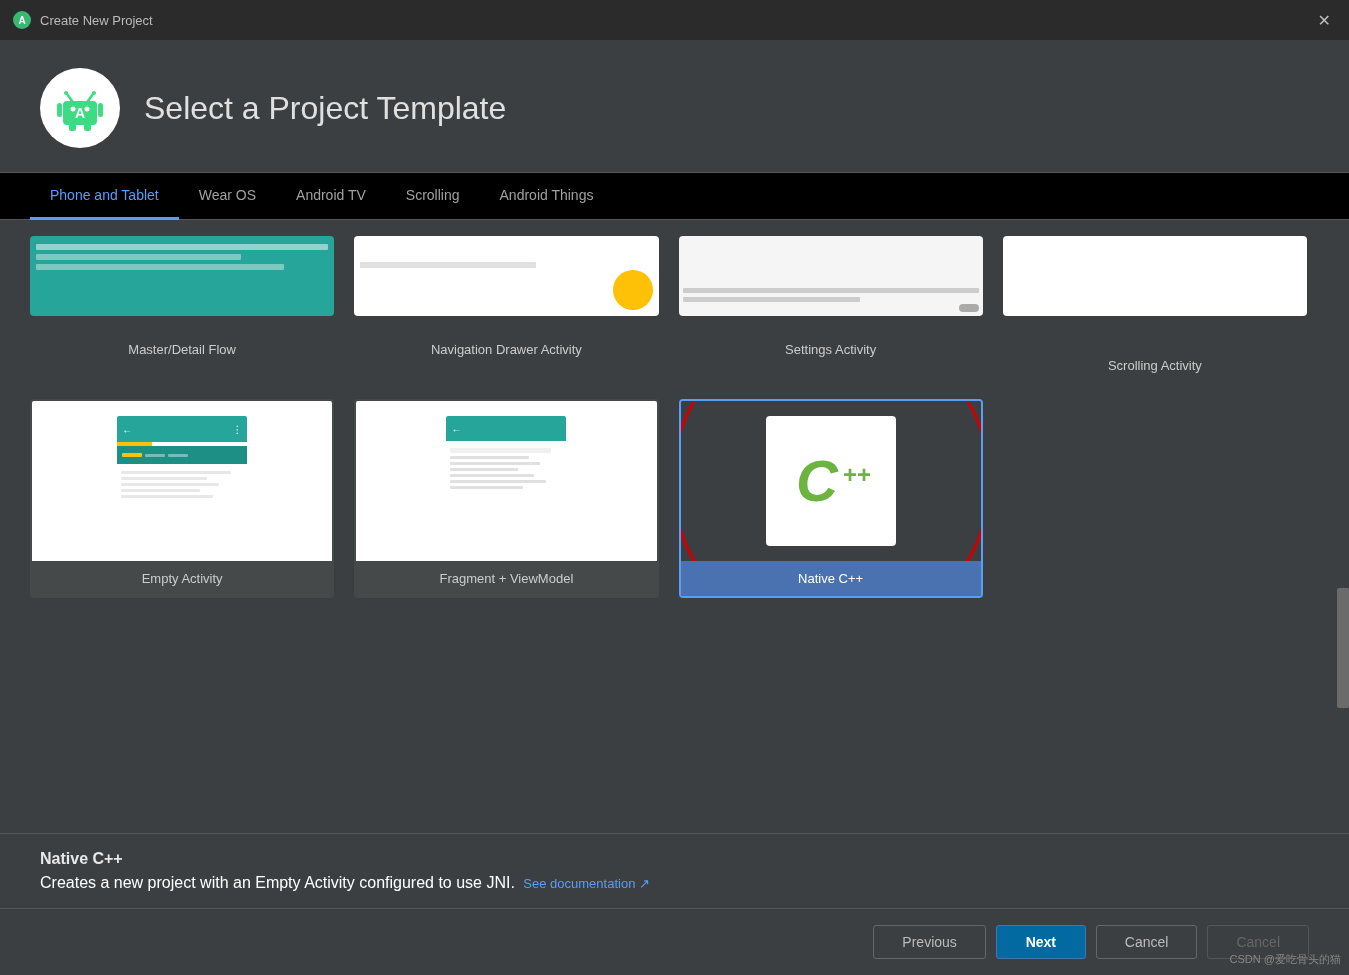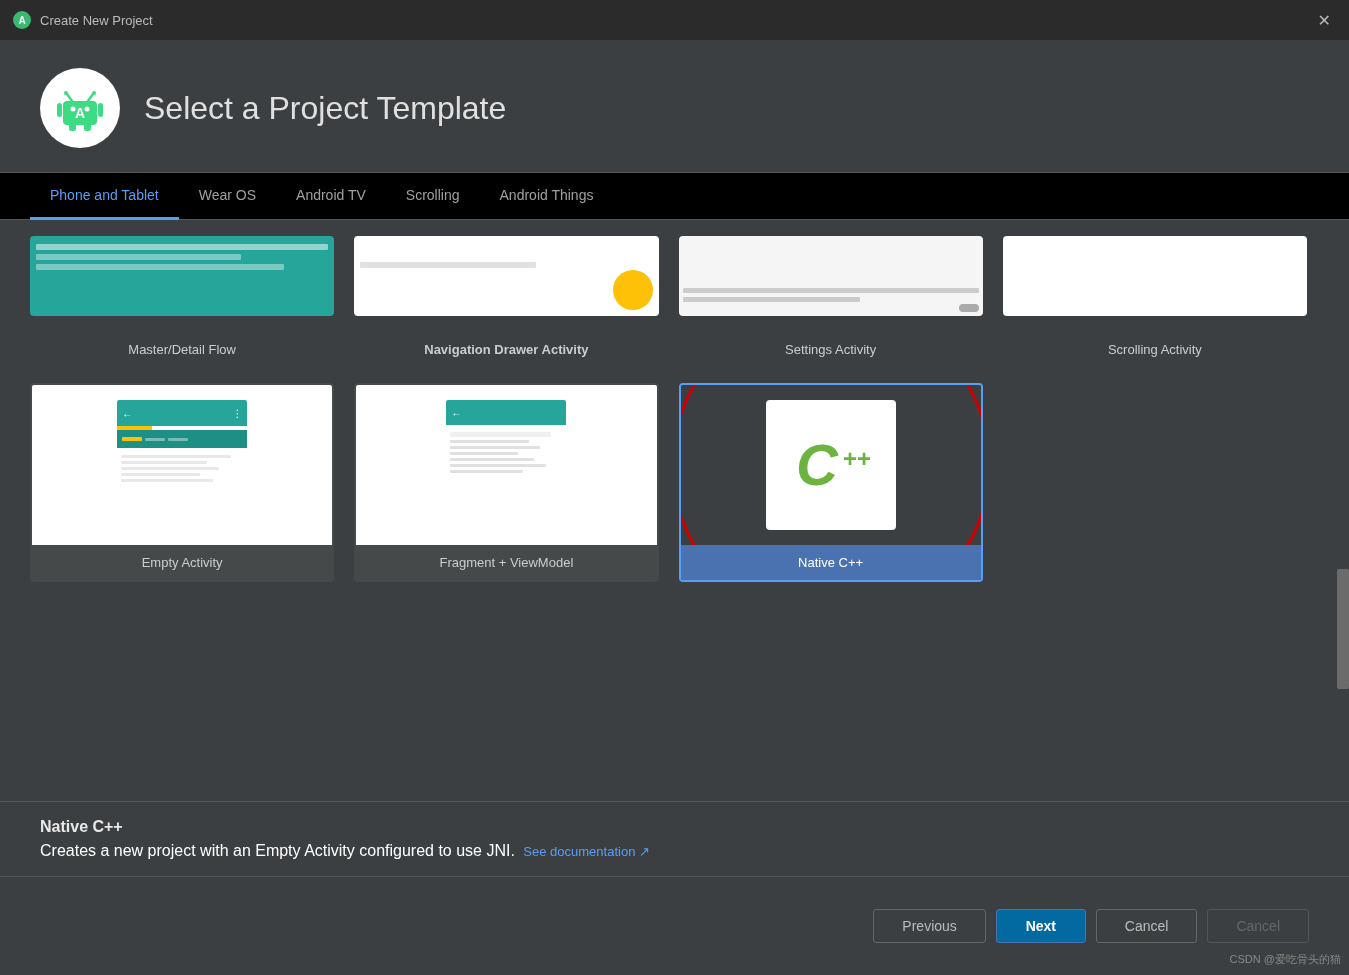--- a/index.html
+++ b/index.html
@@ -274,21 +274,21 @@
       color: #589df6;
       font-size: 13px;
       cursor: pointer;
       margin-left: 4px;
       text-decoration: none;
     }
 
     .footer {
       background: #3c3f41;
       border-top: 1px solid #555;
-      padding: 32px 40px;
+      padding: 16px 40px;
       display: flex;
       justify-content: flex-end;
       align-items: center;
       gap: 10px;
       flex-shrink: 0;
     }
     .btn {
       padding: 8px 28px;
       font-size: 14px;
       border-radius: 3px;
@@ -440,23 +440,23 @@
 
         <div class="partial-card">
           <div class="partial-preview">
             <div style="width:100%;height:100%;background:#fff;"></div>
           </div>
         </div>
       </div>
 
       <div style="display:grid;grid-template-columns:repeat(4,1fr);gap:20px;margin-bottom:20px;">
         <div style="text-align:center;font-size:13px;color:#cccccc;padding:6px;">Master/Detail Flow</div>
-        <div style="text-align:center;font-size:13px;color:#cccccc;padding:6px;font-weight:bold;">Navigation Drawer Activity</div>
+        <div style="text-align:center;font-size:13px;color:#cccccc;padding:6px;">Navigation Drawer Activity</div>
         <div style="text-align:center;font-size:13px;color:#cccccc;padding:6px;">Settings Activity</div>
-        <div style="text-align:center;font-size:13px;color:#cccccc;padding:6px;">Scrolling Activity</div>
+        <div style="text-align:center;font-size:13px;color:#cccccc;padding:6px;margin-top:16px;">Scrolling Activity</div>
       </div>
 
       <div class="template-grid">
 
         <div class="template-card">
           <div class="template-card-preview">
             <div class="tabbed-mock">
               <div class="tabbed-header" style="position:relative;">
                 <span style="color:white;font-size:10px;">←</span>
                 <span style="color:white;font-size:10px;margin-left:auto;">⋮</span>

